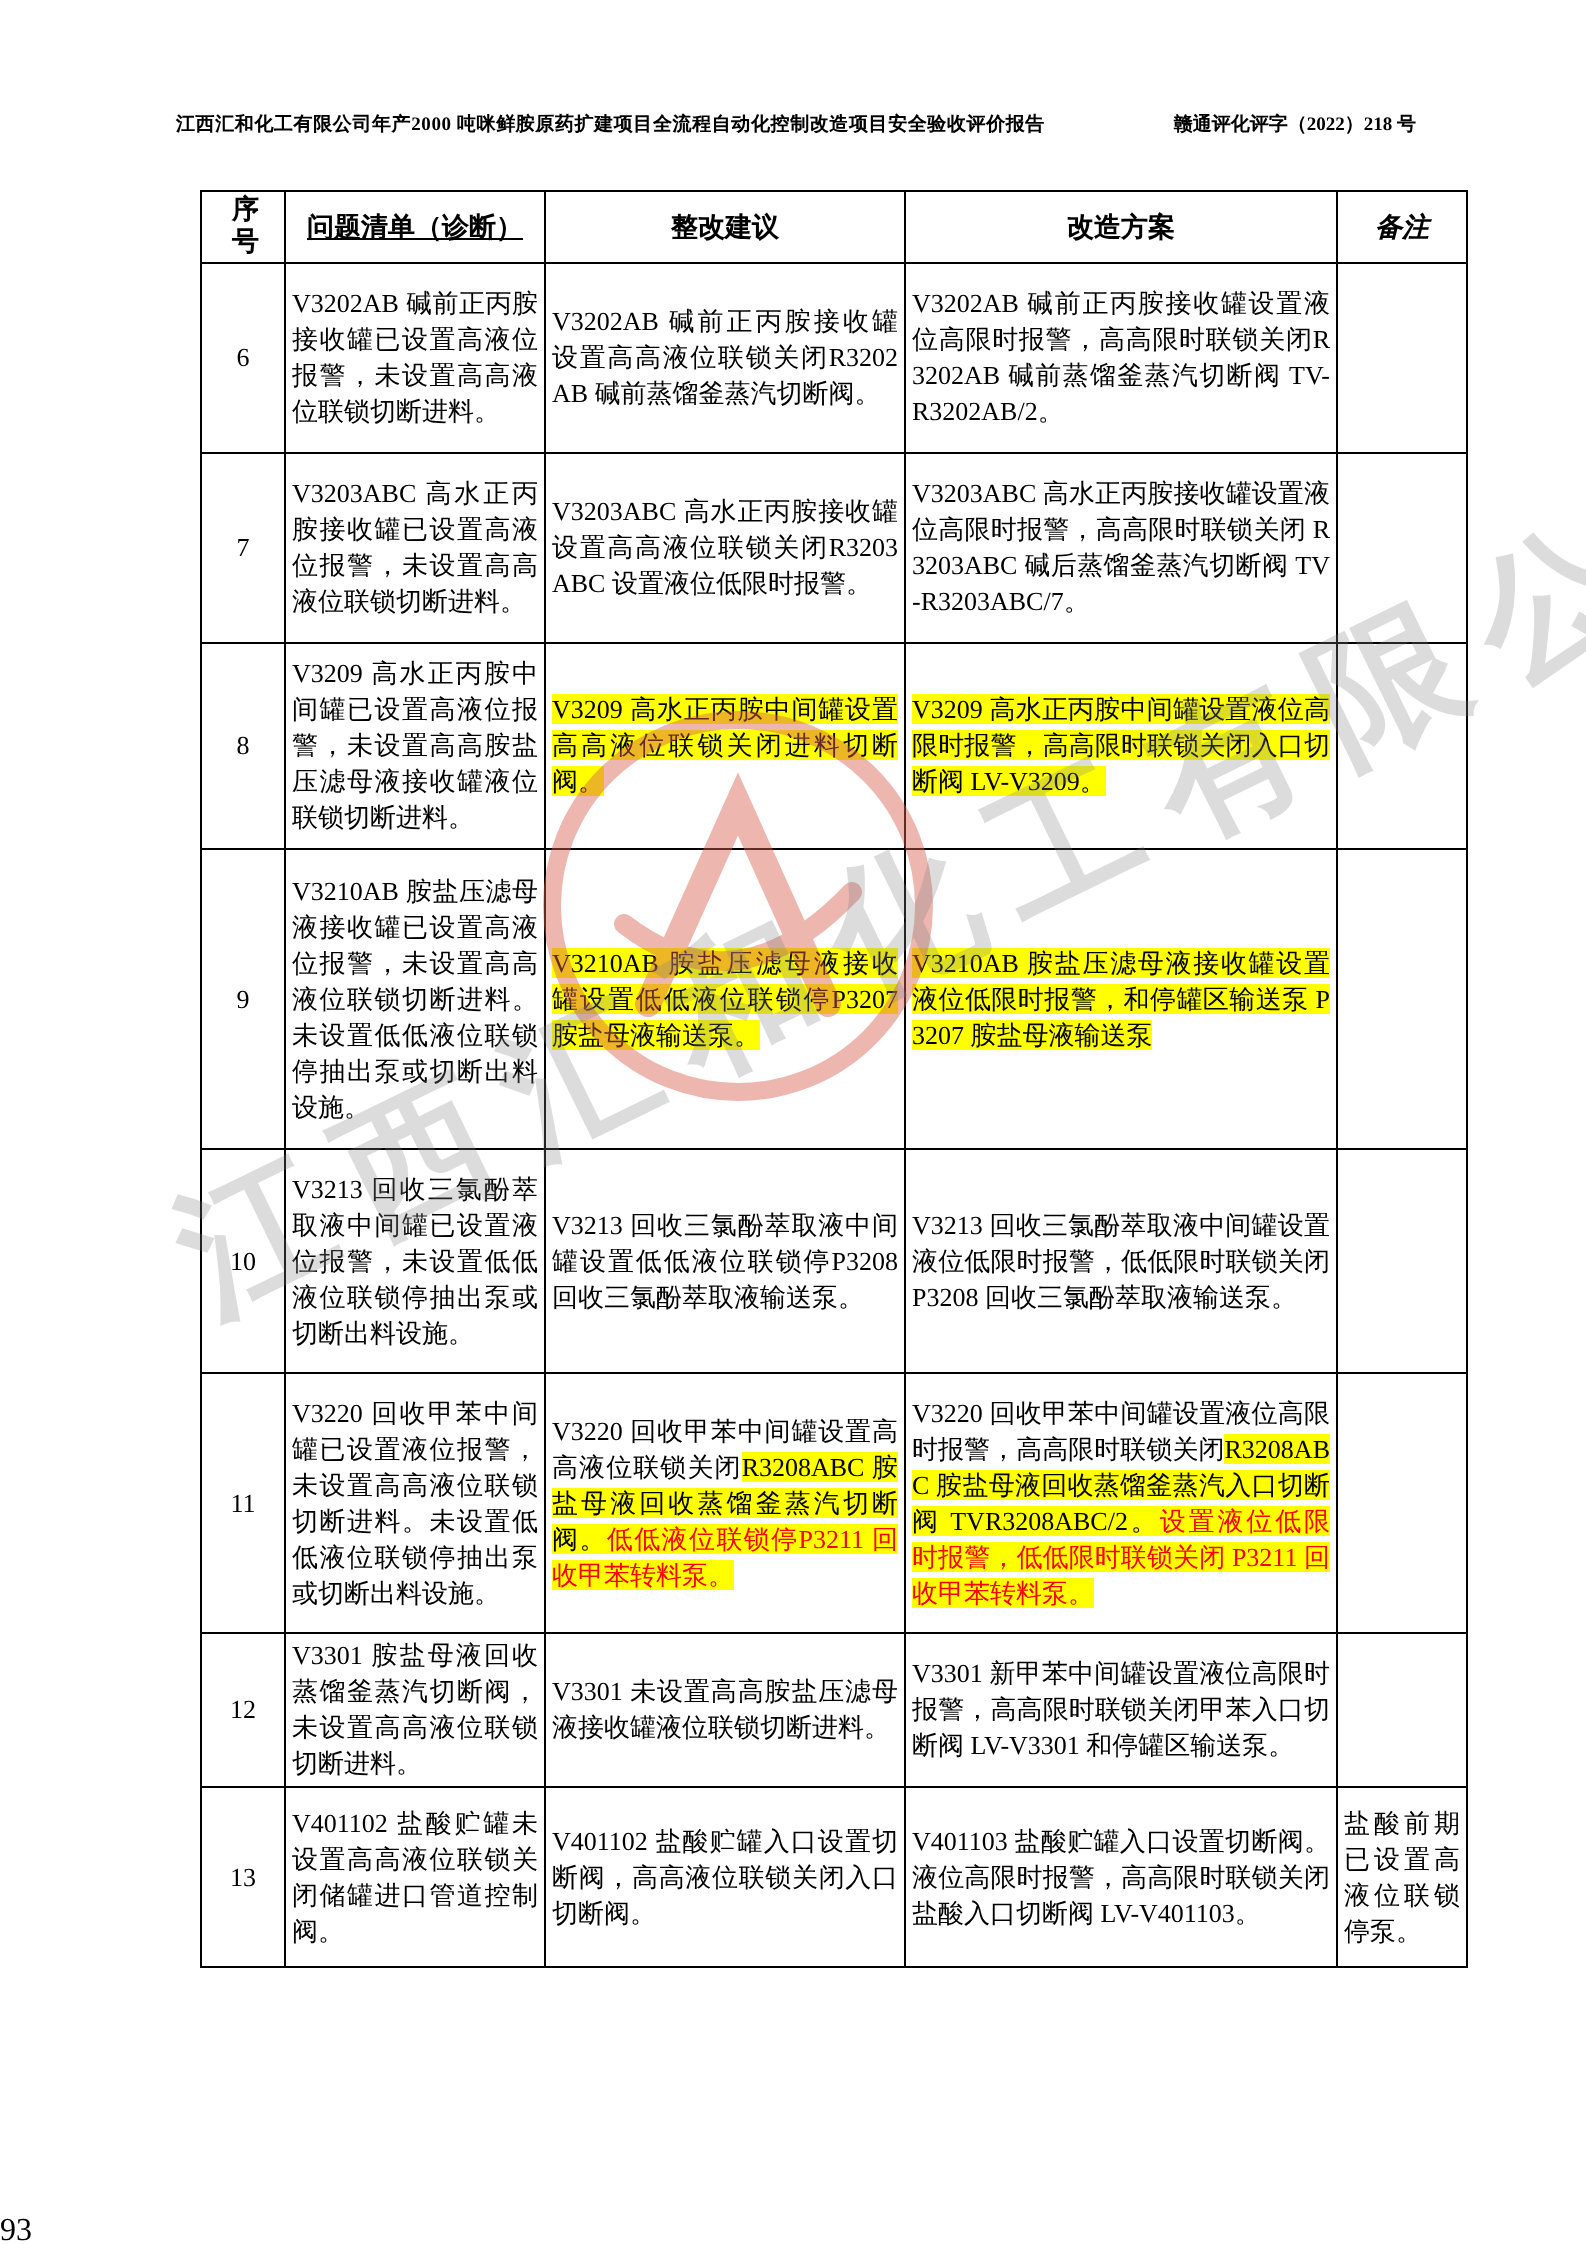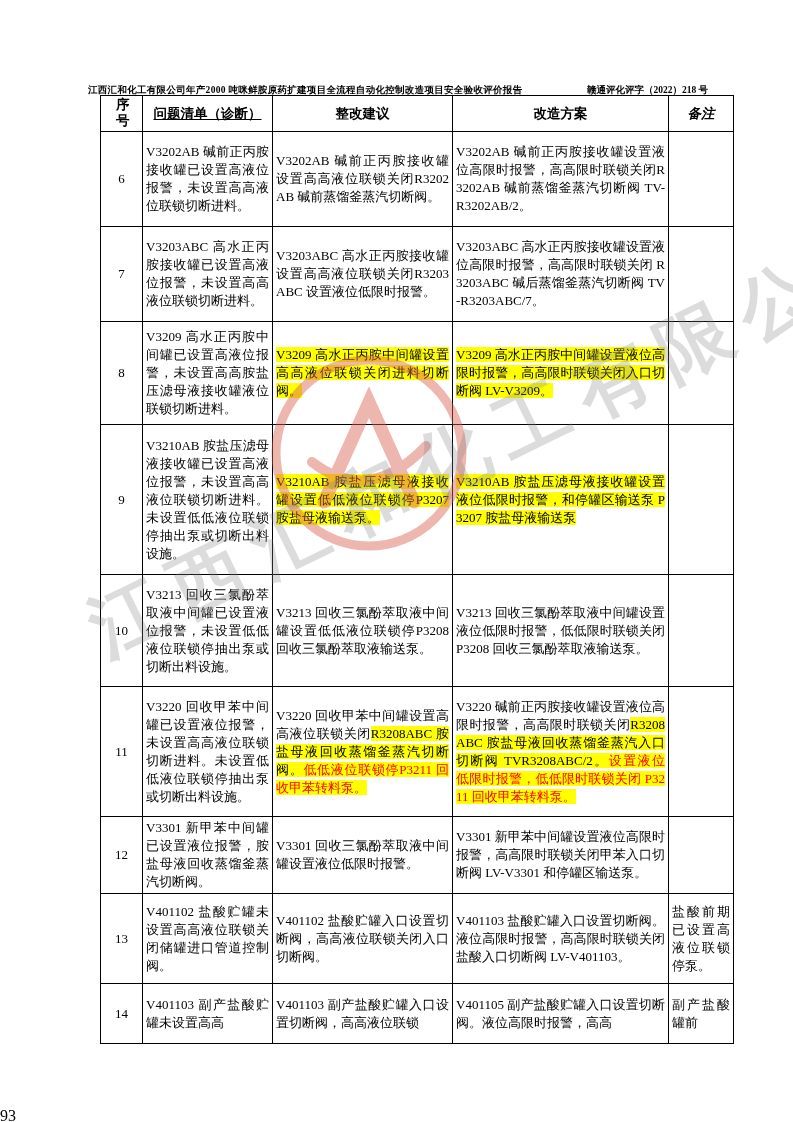--- a/index.html
+++ b/index.html
@@ -7,21 +7,21 @@
     width:793px;height:1122px;position:relative;background:#ffffff;
     font-family:"Liberation Serif","DejaVu Serif",serif;
     overflow:hidden;color:#000;
   }
   .page-header{
     position:absolute;top:56px;left:88px;width:620px;
     display:flex;justify-content:space-between;align-items:flex-end;
     font-size:9.5px;font-weight:bold;white-space:nowrap;gap:44px;
   }
   .page-header .title{letter-spacing:0.3px;}
-  .page-header .docno{margin-left:10px;margin-top:28px;}
+  .page-header .docno{margin-left:10px;}
   .doc-table{
     position:absolute;top:95px;left:100px;width:608px;
     border-collapse:collapse;table-layout:fixed;
   }
   .doc-table th,.doc-table td{
     border:1px solid #000;
     font-size:13px;line-height:18px;
     padding:2px 3px;vertical-align:middle;
     word-break:break-all;
   }
@@ -105,43 +105,36 @@
         <td class="cell-no">10</td>
         <td class="cell-text"><span>V3213 回收三氯酚萃取液中间罐已设置液位报警，未设置低低液位联锁停抽出泵或切断出料设施。</span></td>
         <td class="cell-text"><span>V3213 回收三氯酚萃取液中间罐设置低低液位联锁停P3208 回收三氯酚萃取液输送泵。</span></td>
         <td class="cell-text"><span>V3213 回收三氯酚萃取液中间罐设置液位低限时报警，低低限时联锁关闭P3208 回收三氯酚萃取液输送泵。</span></td>
         <td class="cell-text"></td>
       </tr>
       <tr style="height: 130px;">
         <td class="cell-no">11</td>
         <td class="cell-text"><span>V3220 回收甲苯中间罐已设置液位报警，未设置高高液位联锁切断进料。未设置低低液位联锁停抽出泵或切断出料设施。</span></td>
         <td class="cell-text"><span>V3220 回收甲苯中间罐设置高高液位联锁关闭</span><span class="hl">R3208ABC 胺盐母液回收蒸馏釜蒸汽切断阀。</span><span class="hl red">低低液位联锁停P3211 回收甲苯转料泵。</span></td>
-        <td class="cell-text"><span>V3220 碱前正丙胺接收罐设置液位高限时报警，高高限时联锁关闭</span><span class="hl">R3208ABC 胺盐母液回收蒸馏釜蒸汽入口切断阀 TVR3208ABC/2。</span><span class="hl red">设置液位低限时报警，低低限时联锁关闭 P3211 回收甲苯转料泵。</span></td>
+        <td class="cell-text"><span>V3220 回收甲苯中间罐设置液位高限时报警，高高限时联锁关闭</span><span class="hl">R3208ABC 胺盐母液回收蒸馏釜蒸汽入口切断阀 TVR3208ABC/2。</span><span class="hl red">设置液位低限时报警，低低限时联锁关闭 P3211 回收甲苯转料泵。</span></td>
         <td class="cell-text"></td>
       </tr>
       <tr style="height: 75px;">
         <td class="cell-no">12</td>
-        <td class="cell-text"><span>V3301 新甲苯中间罐已设置液位报警，胺盐母液回收蒸馏釜蒸汽切断阀。</span></td>
-        <td class="cell-text"><span>V3301 回收三氯酚萃取液中间罐设置液位低限时报警。</span></td>
+        <td class="cell-text"><span>V3301 胺盐母液回收蒸馏釜蒸汽切断阀，未设置高高液位联锁切断进料。</span></td>
+        <td class="cell-text"><span>V3301 未设置高高胺盐压滤母液接收罐液位联锁切断进料。</span></td>
         <td class="cell-text"><span>V3301 新甲苯中间罐设置液位高限时报警，高高限时联锁关闭甲苯入口切断阀 LV-V3301 和停罐区输送泵。</span></td>
         <td class="cell-text"></td>
       </tr>
       <tr style="height: 90px;">
         <td class="cell-no">13</td>
         <td class="cell-text"><span>V401102 盐酸贮罐未设置高高液位联锁关闭储罐进口管道控制阀。</span></td>
         <td class="cell-text"><span>V401102 盐酸贮罐入口设置切断阀，高高液位联锁关闭入口切断阀。</span></td>
         <td class="cell-text"><span>V401103 盐酸贮罐入口设置切断阀。液位高限时报警，高高限时联锁关闭盐酸入口切断阀 LV-V401103。</span></td>
         <td class="cell-text"><span>盐酸前期已设置高液位联锁停泵。</span></td>
-      </tr>
-      <tr style="height: 60px;">
-        <td class="cell-no">14</td>
-        <td class="cell-text"><span>V401103 副产盐酸贮罐未设置高高</span></td>
-        <td class="cell-text"><span>V401103 副产盐酸贮罐入口设置切断阀，高高液位联锁</span></td>
-        <td class="cell-text"><span>V401105 副产盐酸贮罐入口设置切断阀。液位高限时报警，高高</span></td>
-        <td class="cell-text"><span>副产盐酸罐前</span></td>
       </tr>
     </tbody>
 </table>
 
 <div class="watermark-text">江西汇和化工有限公司</div>
 <svg class="watermark-seal" viewBox="0 0 206 206">
   <g id="seal-group" stroke="#d9604f" fill="none" stroke-linecap="round">
     <circle cx="103" cy="103" r="93" stroke-width="9"></circle>
     <path d="M58,152 L103,52 L148,152" stroke-width="13"></path>
     <path d="M46,112 Q103,156 160,96" stroke-width="10"></path>

